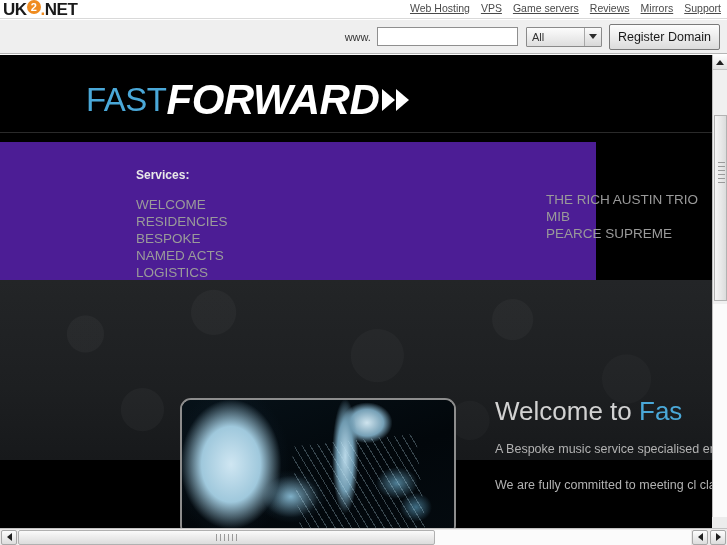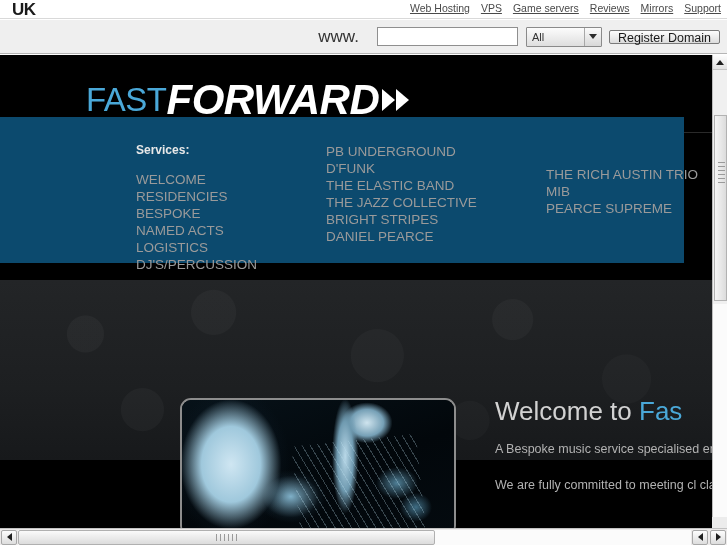--- a/index.html
+++ b/index.html
@@ -13,25 +13,24 @@
   
   .uk2-bar {
     position: absolute; left: 0; top: 0;
     width: 727px; height: 19px;
     background: #ffffff;
     border-bottom: 1px solid #d9d9d9;
   }
   .uk2-logo {
     position: absolute; left: 3px; top: 0px;
     height: 19px;
-    display: flex; align-items: flex-end;
+    display: flex; align-items: flex-start;
     font-size: 17px; font-weight: bold; letter-spacing: -0.5px;
     color: #1a1a1a;
     font-family: "Liberation Sans", sans-serif;
-    flex-direction: column;
   }
   .uk2-logo .circ {
     display: inline-flex; align-items: center; justify-content: center;
     width: 14px; height: 14px; border-radius: 50%;
     background: #ef8b1f; color: #ffffff;
     font-size: 11px; font-weight: bold;
     margin: 0 0px 0 0px;
     position: relative; top: 0px;
   }
   .uk2-logo .dot { color: #ef8b1f; }
@@ -50,21 +49,21 @@
   
   .search-bar {
     position: absolute; left: 0; top: 20px;
     width: 727px; height: 34px;
     background: #efefef;
     border-bottom: 1px solid #b5b5b5;
     display: flex; align-items: center; justify-content: flex-end;
     padding-right: 7px;
   }
   .www-label {
-    font-size: 17px; color: #333; margin-right: 18px;
+    font-size: 11px; color: #333; margin-right: 6px;
   }
   .domain-input {
     width: 141px; height: 19px;
     border: 1px solid #8f8f8f;
     background: #ffffff;
     font-size: 11px;
     padding: 0 3px;
     outline: none;
     margin-right: 8px;
   }
@@ -88,21 +87,21 @@
     display: flex; align-items: center; justify-content: center;
     background: linear-gradient(#fbfbfb, #d8d8d8);
   }
   .tri-down {
     width: 0; height: 0;
     border-left: 4px solid transparent;
     border-right: 4px solid transparent;
     border-top: 5px solid #2b2b2b;
   }
   .register-btn {
-    height: 14px;
+    height: 26px;
     padding: 0 8px;
     border: 1px solid #7a7a7a;
     border-radius: 2px;
     background: linear-gradient(#fdfdfd, #dcdcdc);
     font-size: 12.5px; color: #1a1a1a;
     font-family: "Liberation Sans", sans-serif;
     cursor: pointer;
   }
 
   
@@ -140,23 +139,23 @@
   .ff-arrows i {
     display: block;
     width: 0; height: 0;
     border-top: 11px solid transparent;
     border-bottom: 11px solid transparent;
     border-left: 13px solid #ffffff;
   }
 
   
   .navblock {
-    position: absolute; left: 0; top: 62px;
-    width: 684px; height: 146px;
-    background: #0c4a6e;
+    position: absolute; left: 0; top: 87px;
+    width: 596px; height: 146px;
+    background: #4c1d95;
   }
   .col { position: absolute; }
   .col-head {
     font-size: 12px; color: #e8e8e8; font-weight: bold;
     margin-bottom: 14px;
   }
   .col ul { list-style: none; }
   .col li {
     font-size: 13.5px;
     color: #9a9a9a;
@@ -373,28 +372,20 @@
         <li>WELCOME</li>
         <li>RESIDENCIES</li>
         <li>BESPOKE</li>
         <li>NAMED ACTS</li>
         <li>LOGISTICS</li>
         <li>DJ'S/PERCUSSION</li>
       </ul>
     </div>
 
     <div class="col col-acts1">
-      <ul>
-        <li>PB UNDERGROUND</li>
-        <li>D'FUNK</li>
-        <li>THE ELASTIC BAND</li>
-        <li>THE JAZZ COLLECTIVE</li>
-        <li>BRIGHT STRIPES</li>
-        <li>DANIEL PEARCE</li>
-      </ul>
     </div>
 
     <div class="col col-acts2">
       <ul>
         <li>THE RICH AUSTIN TRIO</li>
         <li>MIB</li>
         <li>PEARCE SUPREME</li>
       </ul>
     </div>
   </div>

